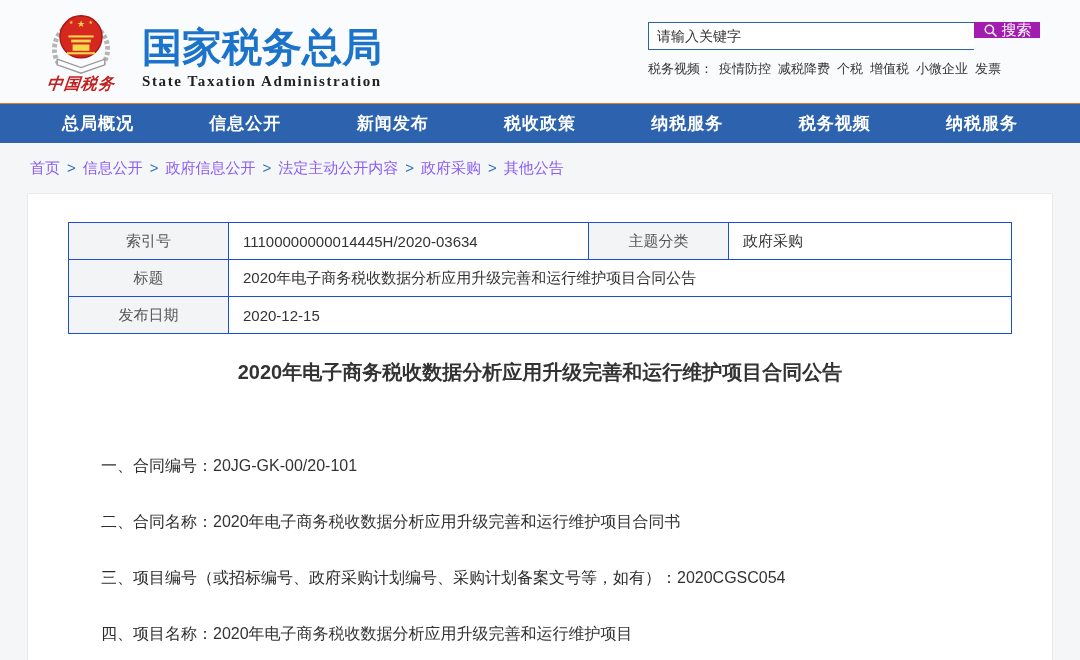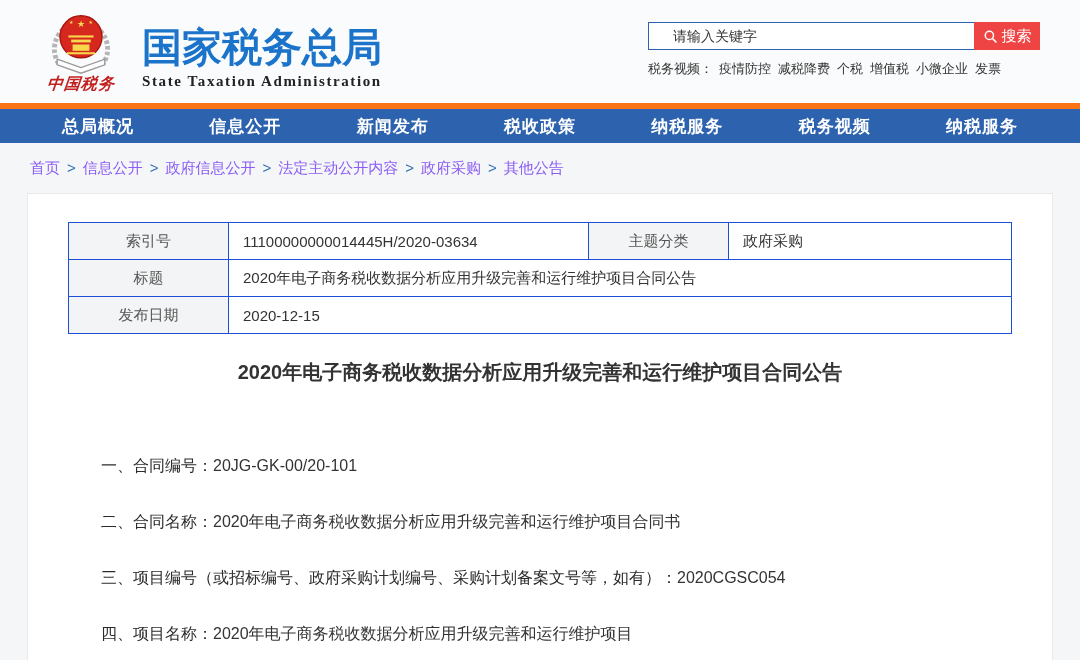--- a/index.html
+++ b/index.html
@@ -28,36 +28,36 @@
   .site-name-en {
     font-family:Liberation Serif, serif;
     font-size:15px; font-weight:bold; color:#222;
     letter-spacing:1.6px; margin-top:5px; white-space:nowrap;
   }
 
   .search-block { position:absolute; right:40px; top:22px; width:392px; }
   .search-row { display:flex; height:28px; }
   .search-input {
     flex:1; height:28px; border:1px solid #2d63ae; border-right:none;
-    padding:0 24px; font-size:14px; color:#333; outline:none; background:#fff;
+    padding:0 8px; font-size:14px; color:#333; outline:none; background:#fff;
     font-family:"Liberation Sans",sans-serif;
   }
   .search-input::placeholder { color:#333; opacity:1; }
   .search-btn {
-    width:66px; height:28px; background:#ef4444; color:#fff; border:none;
+    width:66px; height:16px; background:#a21caf; color:#fff; border:none;
     font-size:15px; display:flex; align-items:center; justify-content:center; gap:4px;
     cursor:pointer; font-family:"Liberation Sans",sans-serif;
   }
   .hotwords { margin-top:10px; font-size:13px; color:#333; white-space:nowrap; }
   .hotwords .hw-label { margin-right:6px; }
   .hotwords a { color:#333; text-decoration:none; margin-right:7px; }
 
   
   .main-nav {
-    height:40px; background:#2d63ae; border-top:6px solid #f97316;
+    height:40px; background:#2d63ae; border-top:1px solid #f97316;
     display:flex; align-items:center; justify-content:space-between;
     padding:0 62px;
   }
   .nav-item {
     color:#fff; font-weight:bold; font-size:17px; text-decoration:none;
     letter-spacing:1px; cursor:pointer;
   }
 
   
   .breadcrumb { height:50px; padding:16px 0 0 30px; font-size:15px; color:#2b6db5; }

